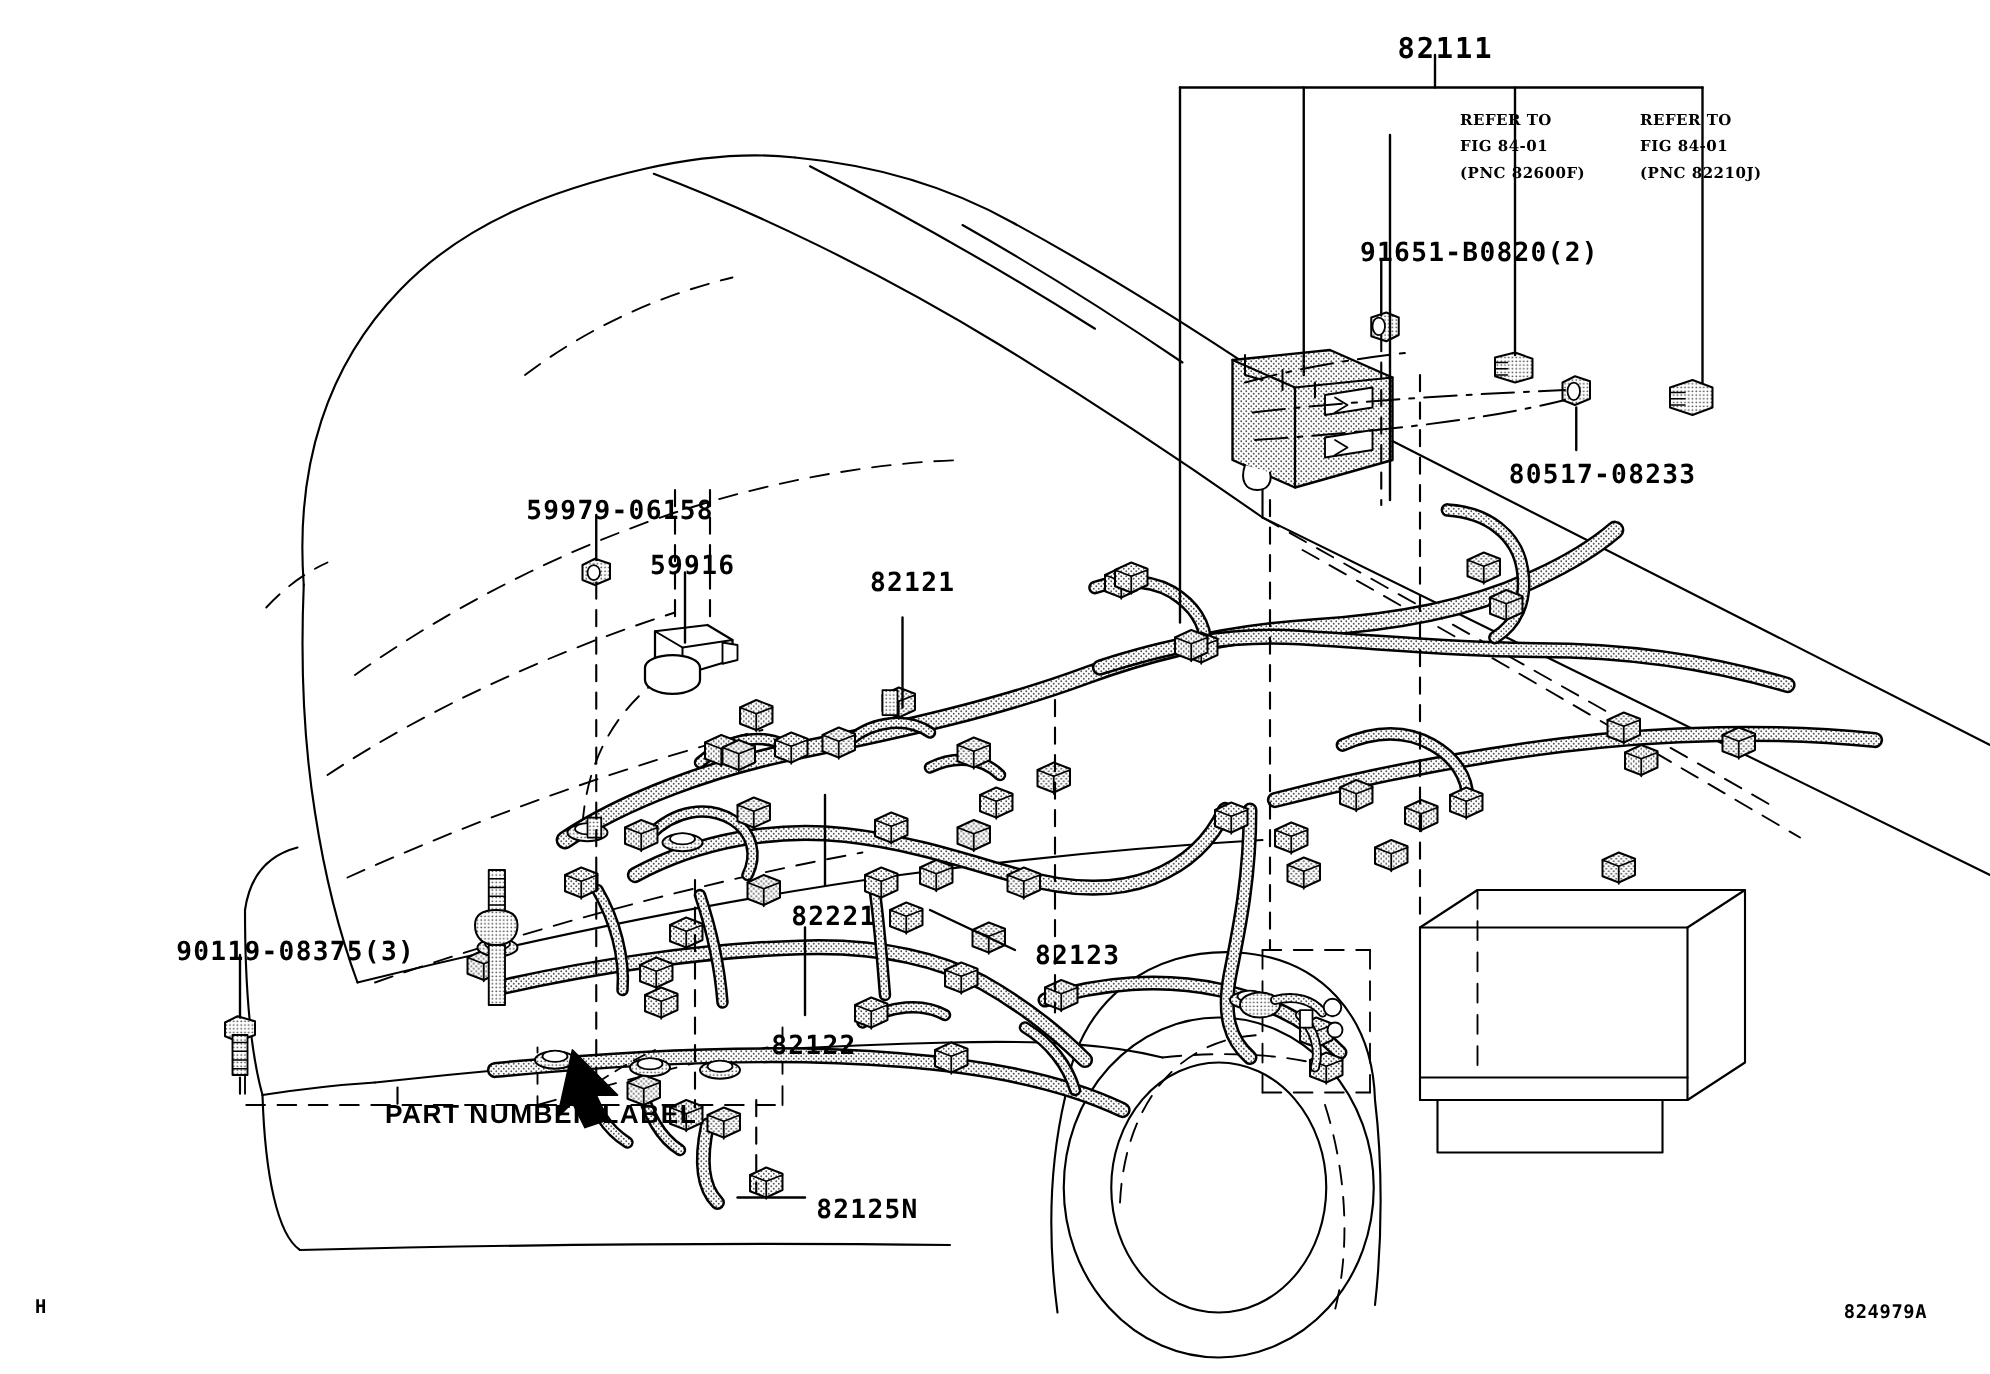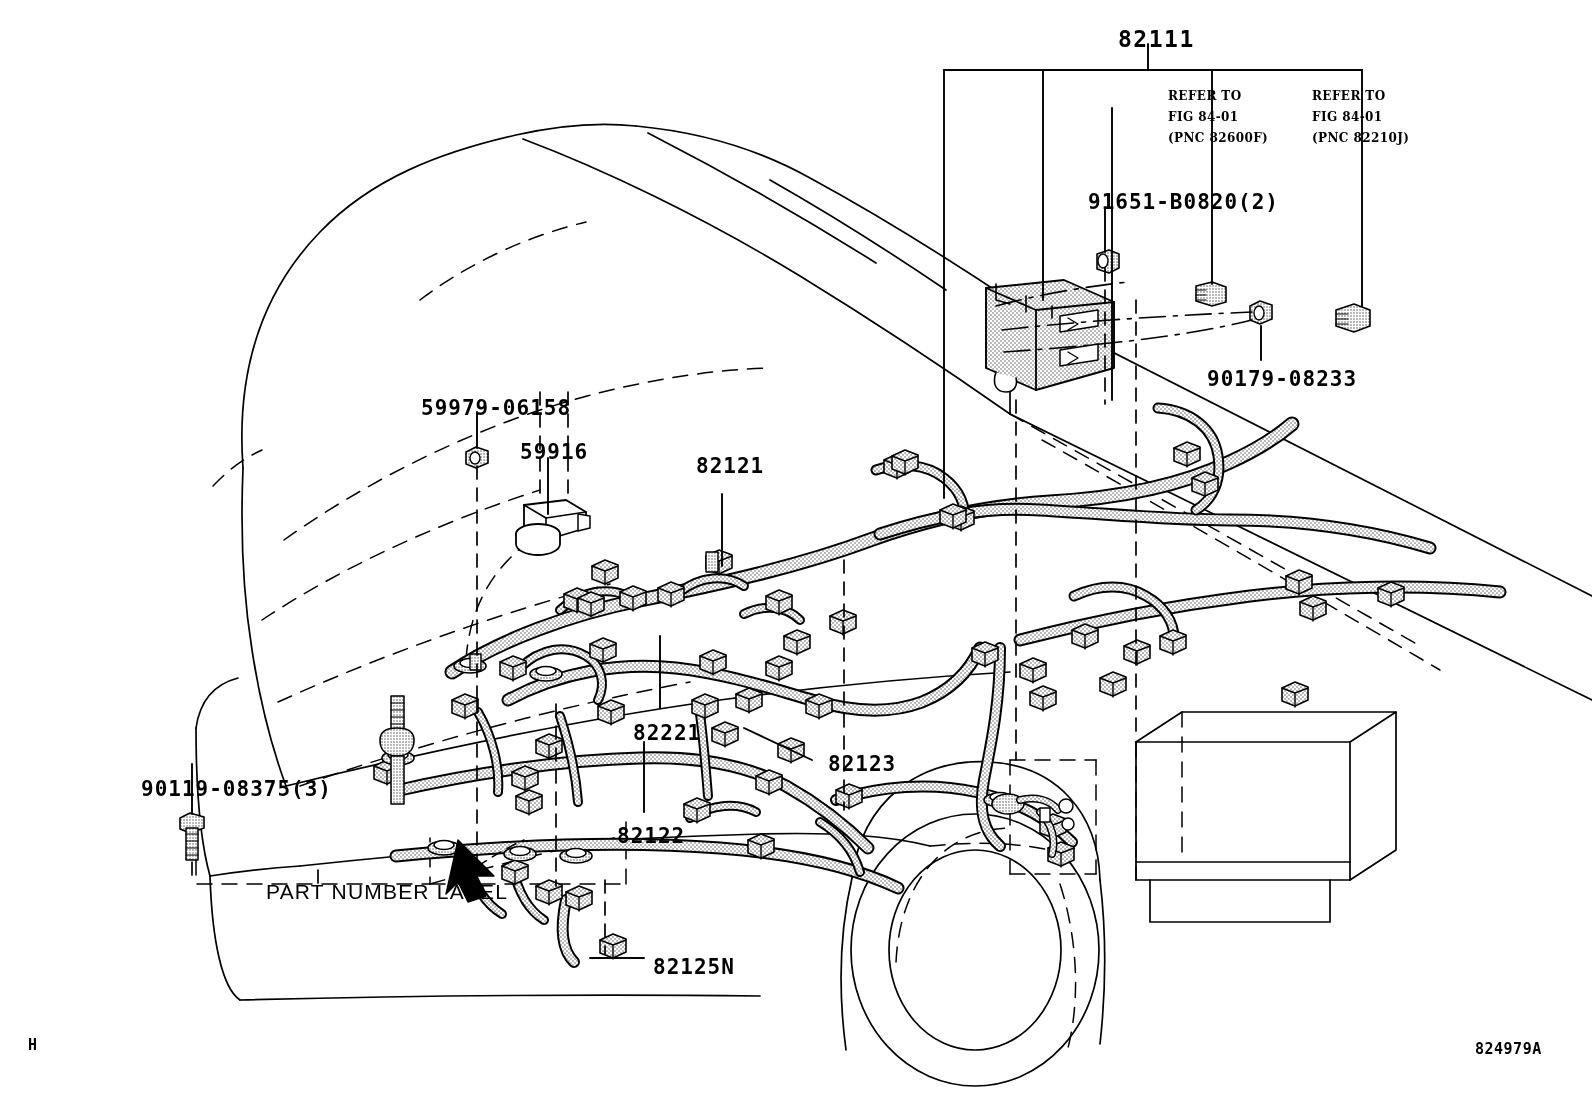--- a/index.html
+++ b/index.html
@@ -9,21 +9,21 @@
   #stage{position:relative;width:1320px;height:1099px;background:#ffffff;}
   #art{position:absolute;left:0;top:0;width:1592px;height:1099px;}
   .lbl{position:absolute;white-space:nowrap;color:#000;
        font-family:"DejaVu Sans Mono","Liberation Mono",monospace;
        font-weight:bold;letter-spacing:0.5px;}
   .pn{font-size:21px;letter-spacing:1px;}
   .pn-big{font-size:23px;letter-spacing:1.5px;}
   .ref{font-size:12px;line-height:21px;letter-spacing:0.4px;
        font-family:"DejaVu Serif","Liberation Serif",serif;font-weight:bold;}
   .plain{font-family:"Liberation Sans","DejaVu Sans",sans-serif;
-         font-weight:normal;font-size:21px;letter-spacing:1.2px;}
+         font-weight:bold;font-size:21px;letter-spacing:1.2px;margin-left:42px;}
   .footer-l{font-size:15px;font-weight:bold;}
   .footer-r{font-size:15px;font-weight:bold;letter-spacing:0.5px;}
 </style>
 </head>
 <body>
 
 <div id="stage">
 
   <svg id="art" viewBox="0 0 1592 1099">
     <defs>
@@ -376,27 +376,27 @@
       <g>
         <path d="M458,840 L494,876 L476,876 L486,896 L468,902 L458,882 L446,894 Z" fill="#000" stroke="#000" stroke-width="1.4"></path>
       </g>
 
     </g>
   </svg>
 
   <div id="labels">
       <div class="lbl pn-big" style="left: 1118px; top: 26px;">82111</div>
       <div class="lbl pn" style="left: 1054px; top: 190px; margin-left: 34px;">91651-B0820(2)</div>
-      <div class="lbl pn" style="left: 1207px; top: 367px;">90179-08233</div>
+      <div class="lbl pn" style="left: 1207px; top: 367px;">80517-08233</div>
       <div class="lbl pn" style="left: 421px; top: 396px;">59979-06158</div>
       <div class="lbl pn" style="left: 520px; top: 440px;">59916</div>
       <div class="lbl pn" style="left: 696px; top: 454px;">82121</div>
       <div class="lbl pn" style="left: 633px; top: 721px;">82221</div>
       <div class="lbl pn" style="left: 828px; top: 752px;">82123</div>
-      <div class="lbl pn" style="left: 141px; top: 749px; margin-top: 28px;">90119-08375(3)</div>
+      <div class="lbl pn" style="left: 141px; top: 749px;">90119-08375(3)</div>
       <div class="lbl pn" style="left: 617px; top: 824px;">82122</div>
       <div class="lbl pn" style="left: 653px; top: 955px;">82125N</div>
       <div class="lbl plain" style="left: 266px; top: 880px;">PART NUMBER LABEL</div>
     </div>
   <div id="refs">
       <div class="lbl ref" style="left: 1168px; top: 86px;">
         <div>REFER TO</div>
         <div>FIG 84-01</div>
         <div>(PNC 82600F)</div>
       </div>

